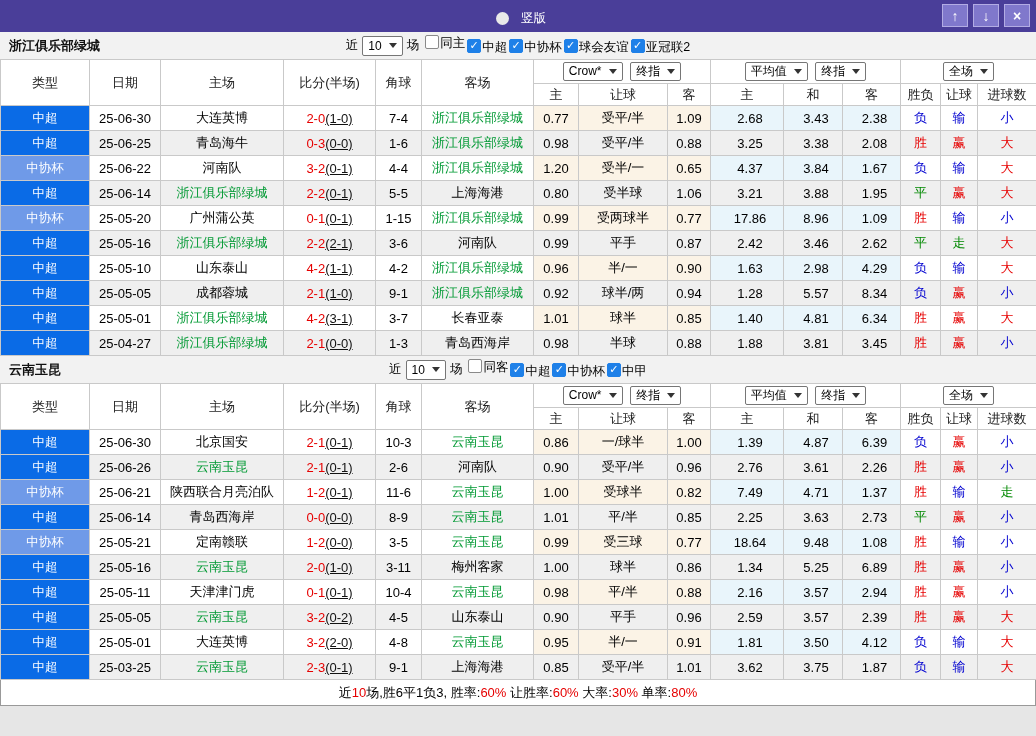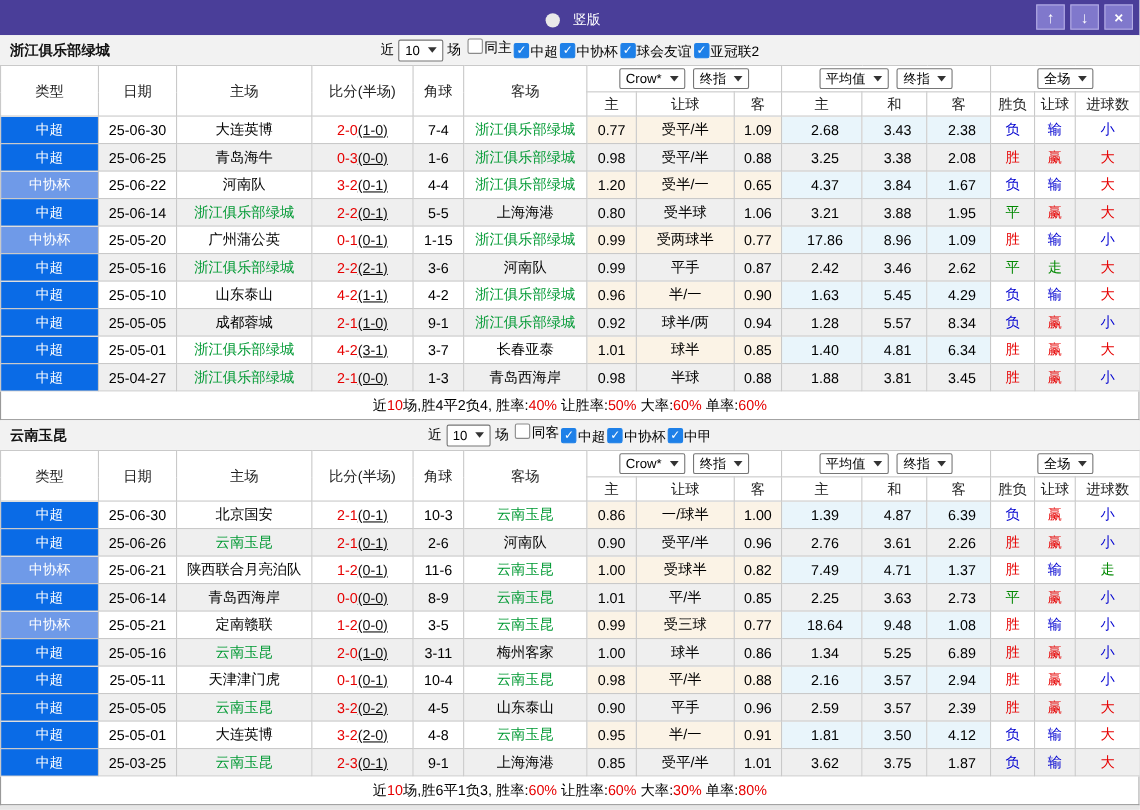--- a/index.html
+++ b/index.html
@@ -298,21 +298,21 @@
               <td class="type primary">中超</td>
               <td class="date">25-05-10</td>
               <td class="team">山东泰山</td>
               <td class="score"><span class="sc">4-2</span><span class="hf">(1-1)</span></td>
               <td class="corner">4-2</td>
               <td class="team tracked">浙江俱乐部绿城</td>
               <td class="ah">0.96</td>
               <td class="ah">半/一</td>
               <td class="ah">0.90</td>
               <td class="eu">1.63</td>
-              <td class="eu">5.45</td>
+              <td class="eu">2.98</td>
               <td class="eu">4.29</td>
               <td class="res b">负</td>
               <td class="res b">输</td>
               <td class="res r">大</td>
             </tr>
             <tr class="stripe">
               <td class="type primary">中超</td>
               <td class="date">25-05-05</td>
               <td class="team">成都蓉城</td>
               <td class="score"><span class="sc">2-1</span><span class="hf">(1-0)</span></td>
@@ -357,21 +357,20 @@
               <td class="ah">0.88</td>
               <td class="eu">1.88</td>
               <td class="eu">3.81</td>
               <td class="eu">3.45</td>
               <td class="res r">胜</td>
               <td class="res r">赢</td>
               <td class="res b">小</td>
             </tr>
           </tbody>
     </table>
-    <div class="summary"><span>近</span><span class="red">10</span><span>场,胜4平2负4, 胜率:</span><span class="red">40%</span><span> 让胜率:</span><span class="red">50%</span><span> 大率:</span><span class="red">60%</span><span> 单率:</span><span class="red">60%</span></div>
   </div>
 
   <div class="section">
     <div class="filter-row">
       <div class="team-name">云南玉昆</div>
       <div class="filter-controls">
         <span>近</span>
         <span class="select">
           <span>10</span>
           <span class="caret"></span>

